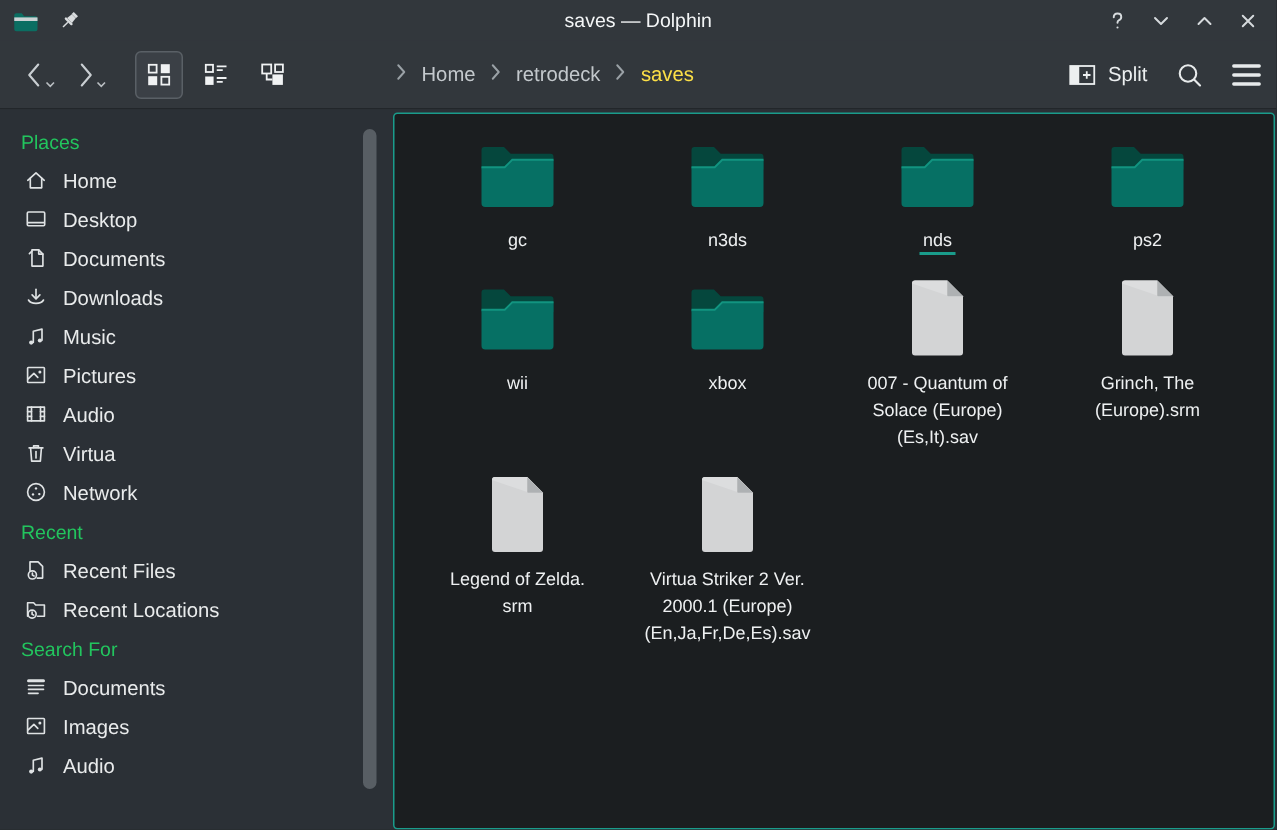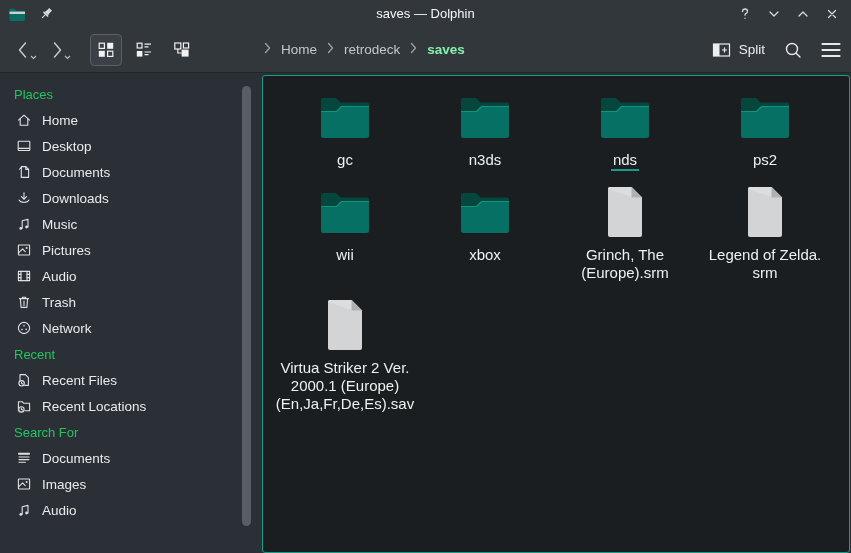--- a/index.html
+++ b/index.html
@@ -40,21 +40,21 @@
   .vm-btn {
     width:32px; height:32px; border-radius:4px;
     display:flex; align-items:center; justify-content:center;
   }
   .vm-btn.selected { background:#3b4046; border:1px solid #5a6066; }
   .breadcrumb {
     position:absolute; left:263px; top:0; height:100%;
     display:flex; align-items:center; gap:9px; font-size:13.5px;
   }
   .crumb { color:#c3c8cc; }
-  .crumb.current { color:#86efac; font-weight:bold; }
+  .crumb.current { color:#fde047; font-weight:normal; }
   .crumb-sep { color:#9aa1a6; }
   .right-cluster { position:absolute; right:10px; top:0; height:100%; display:flex; align-items:center; gap:18px; }
   .split-btn { display:flex; align-items:center; gap:8px; font-size:13.5px; color:#eceff0; }
   .tool-icon { display:flex; align-items:center; justify-content:center; }
 
   
   .body { flex:1; display:flex; background:#2b3036; position:relative; min-height:0; }
 
   
   .sidebar { flex:0 0 262px; position:relative; padding-top:8px; overflow:hidden; }
@@ -75,21 +75,21 @@
     background:#1b1e20; border:1px solid #1a9c8b; border-radius:3px;
     overflow:hidden;
   }
   .grid {
     position:absolute; left:12px; top:12px;
     display:grid; grid-template-columns:repeat(4,140px); row-gap:14px;
     justify-items:center; align-content:start;
   }
   .cell { width:140px; display:flex; flex-direction:column; align-items:center; }
   .cell .icon-box { height:58px; display:flex; align-items:center; justify-content:center; }
-  .cell .label { margin-top:5px; font-size:15px; line-height:18px; text-align:center; color:#eef0f1; }
+  .cell .label { margin-top:5px; font-size:12px; line-height:18px; text-align:center; color:#eef0f1; }
   .cell .label .focus-underline { border-bottom:2px solid #1a9c8b; padding:0 2px 1px 2px;margin-top:48px; }
 </style>
 </head>
 <body>
 
 <div class="window">
 
   <div class="titlebar">
     <div class="tb-left">
       <span class="tool-icon">
@@ -299,21 +299,21 @@
         </div>
         <div class="side-item">
           <span class="icn">
             <svg width="16" height="16" viewBox="0 0 16 16" fill="none" stroke="#dfe2e4" stroke-width="1.1" stroke-linecap="round" stroke-linejoin="round">
               <path d="M3.4 4.6 H12.6"></path>
               <path d="M6.4 4.4 V3.2 H9.6 V4.4"></path>
               <path d="M4.4 4.8 L5.1 13.4 H10.9 L11.6 4.8"></path>
               <path d="M8 7 V11.4"></path>
             </svg>
           </span>
-          <span>Trash</span>
+          <span>Virtua</span>
         </div>
         <div class="side-item">
           <span class="icn">
             <svg width="16" height="16" viewBox="0 0 16 16" fill="none" stroke="#dfe2e4" stroke-width="1.1" stroke-linecap="round" stroke-linejoin="round">
               <circle cx="8" cy="8" r="5.6"></circle>
               <circle cx="8" cy="5.6" r="0.8" fill="#dfe2e4" stroke="none"></circle>
               <circle cx="6" cy="9.6" r="0.8" fill="#dfe2e4" stroke="none"></circle>
               <circle cx="10.2" cy="9.4" r="0.8" fill="#dfe2e4" stroke="none"></circle>
             </svg>
           </span>
@@ -447,46 +447,60 @@
           </div>
           <div class="cell">
             <div class="icon-box">
               <svg width="42" height="54" viewBox="0 0 42 54">
     <path d="M4 4 q0-2 2-2 H27.5 L38 12.5 V50 q0 2-2 2 H6 q-2 0-2-2 Z" fill="#d3d4d5"></path>
     <path d="M4 4 q0-2 2-2 H27.5 L38 12.5 H28 q-0.5 0-0.5-0.5 Z" fill="#dcddde"></path>
     <path d="M27.5 2 L38 12.5 H28 q-0.5 0-0.5-0.5 Z" fill="#aeb1b3"></path>
   </svg>
             </div>
             <div class="label">
-              <div>Grinch, The</div>
-              <div>(Europe).srm</div>
+              <div>007 - Quantum of</div>
+              <div>Solace (Europe)</div>
+              <div>(Es,It).sav</div>
             </div>
           </div>
           <div class="cell">
             <div class="icon-box">
               <svg width="42" height="54" viewBox="0 0 42 54">
     <path d="M4 4 q0-2 2-2 H27.5 L38 12.5 V50 q0 2-2 2 H6 q-2 0-2-2 Z" fill="#d3d4d5"></path>
     <path d="M4 4 q0-2 2-2 H27.5 L38 12.5 H28 q-0.5 0-0.5-0.5 Z" fill="#dcddde"></path>
     <path d="M27.5 2 L38 12.5 H28 q-0.5 0-0.5-0.5 Z" fill="#aeb1b3"></path>
   </svg>
             </div>
             <div class="label">
-              <div>Legend of Zelda.</div>
-              <div>srm</div>
+              <div>Grinch, The</div>
+              <div>(Europe).srm</div>
             </div>
           </div>
           <div class="cell">
             <div class="icon-box">
               <svg width="42" height="54" viewBox="0 0 42 54">
     <path d="M4 4 q0-2 2-2 H27.5 L38 12.5 V50 q0 2-2 2 H6 q-2 0-2-2 Z" fill="#d3d4d5"></path>
     <path d="M4 4 q0-2 2-2 H27.5 L38 12.5 H28 q-0.5 0-0.5-0.5 Z" fill="#dcddde"></path>
     <path d="M27.5 2 L38 12.5 H28 q-0.5 0-0.5-0.5 Z" fill="#aeb1b3"></path>
   </svg>
             </div>
             <div class="label">
+              <div>Legend of Zelda.</div>
+              <div>srm</div>
+            </div>
+          </div>
+          <div class="cell">
+            <div class="icon-box">
+              <svg width="42" height="54" viewBox="0 0 42 54">
+    <path d="M4 4 q0-2 2-2 H27.5 L38 12.5 V50 q0 2-2 2 H6 q-2 0-2-2 Z" fill="#d3d4d5"></path>
+    <path d="M4 4 q0-2 2-2 H27.5 L38 12.5 H28 q-0.5 0-0.5-0.5 Z" fill="#dcddde"></path>
+    <path d="M27.5 2 L38 12.5 H28 q-0.5 0-0.5-0.5 Z" fill="#aeb1b3"></path>
+  </svg>
+            </div>
+            <div class="label">
               <div>Virtua Striker 2 Ver.</div>
               <div>2000.1 (Europe)</div>
               <div>(En,Ja,Fr,De,Es).sav</div>
             </div>
           </div>
         </div>
     </div>
   </div>
 </div>
 

